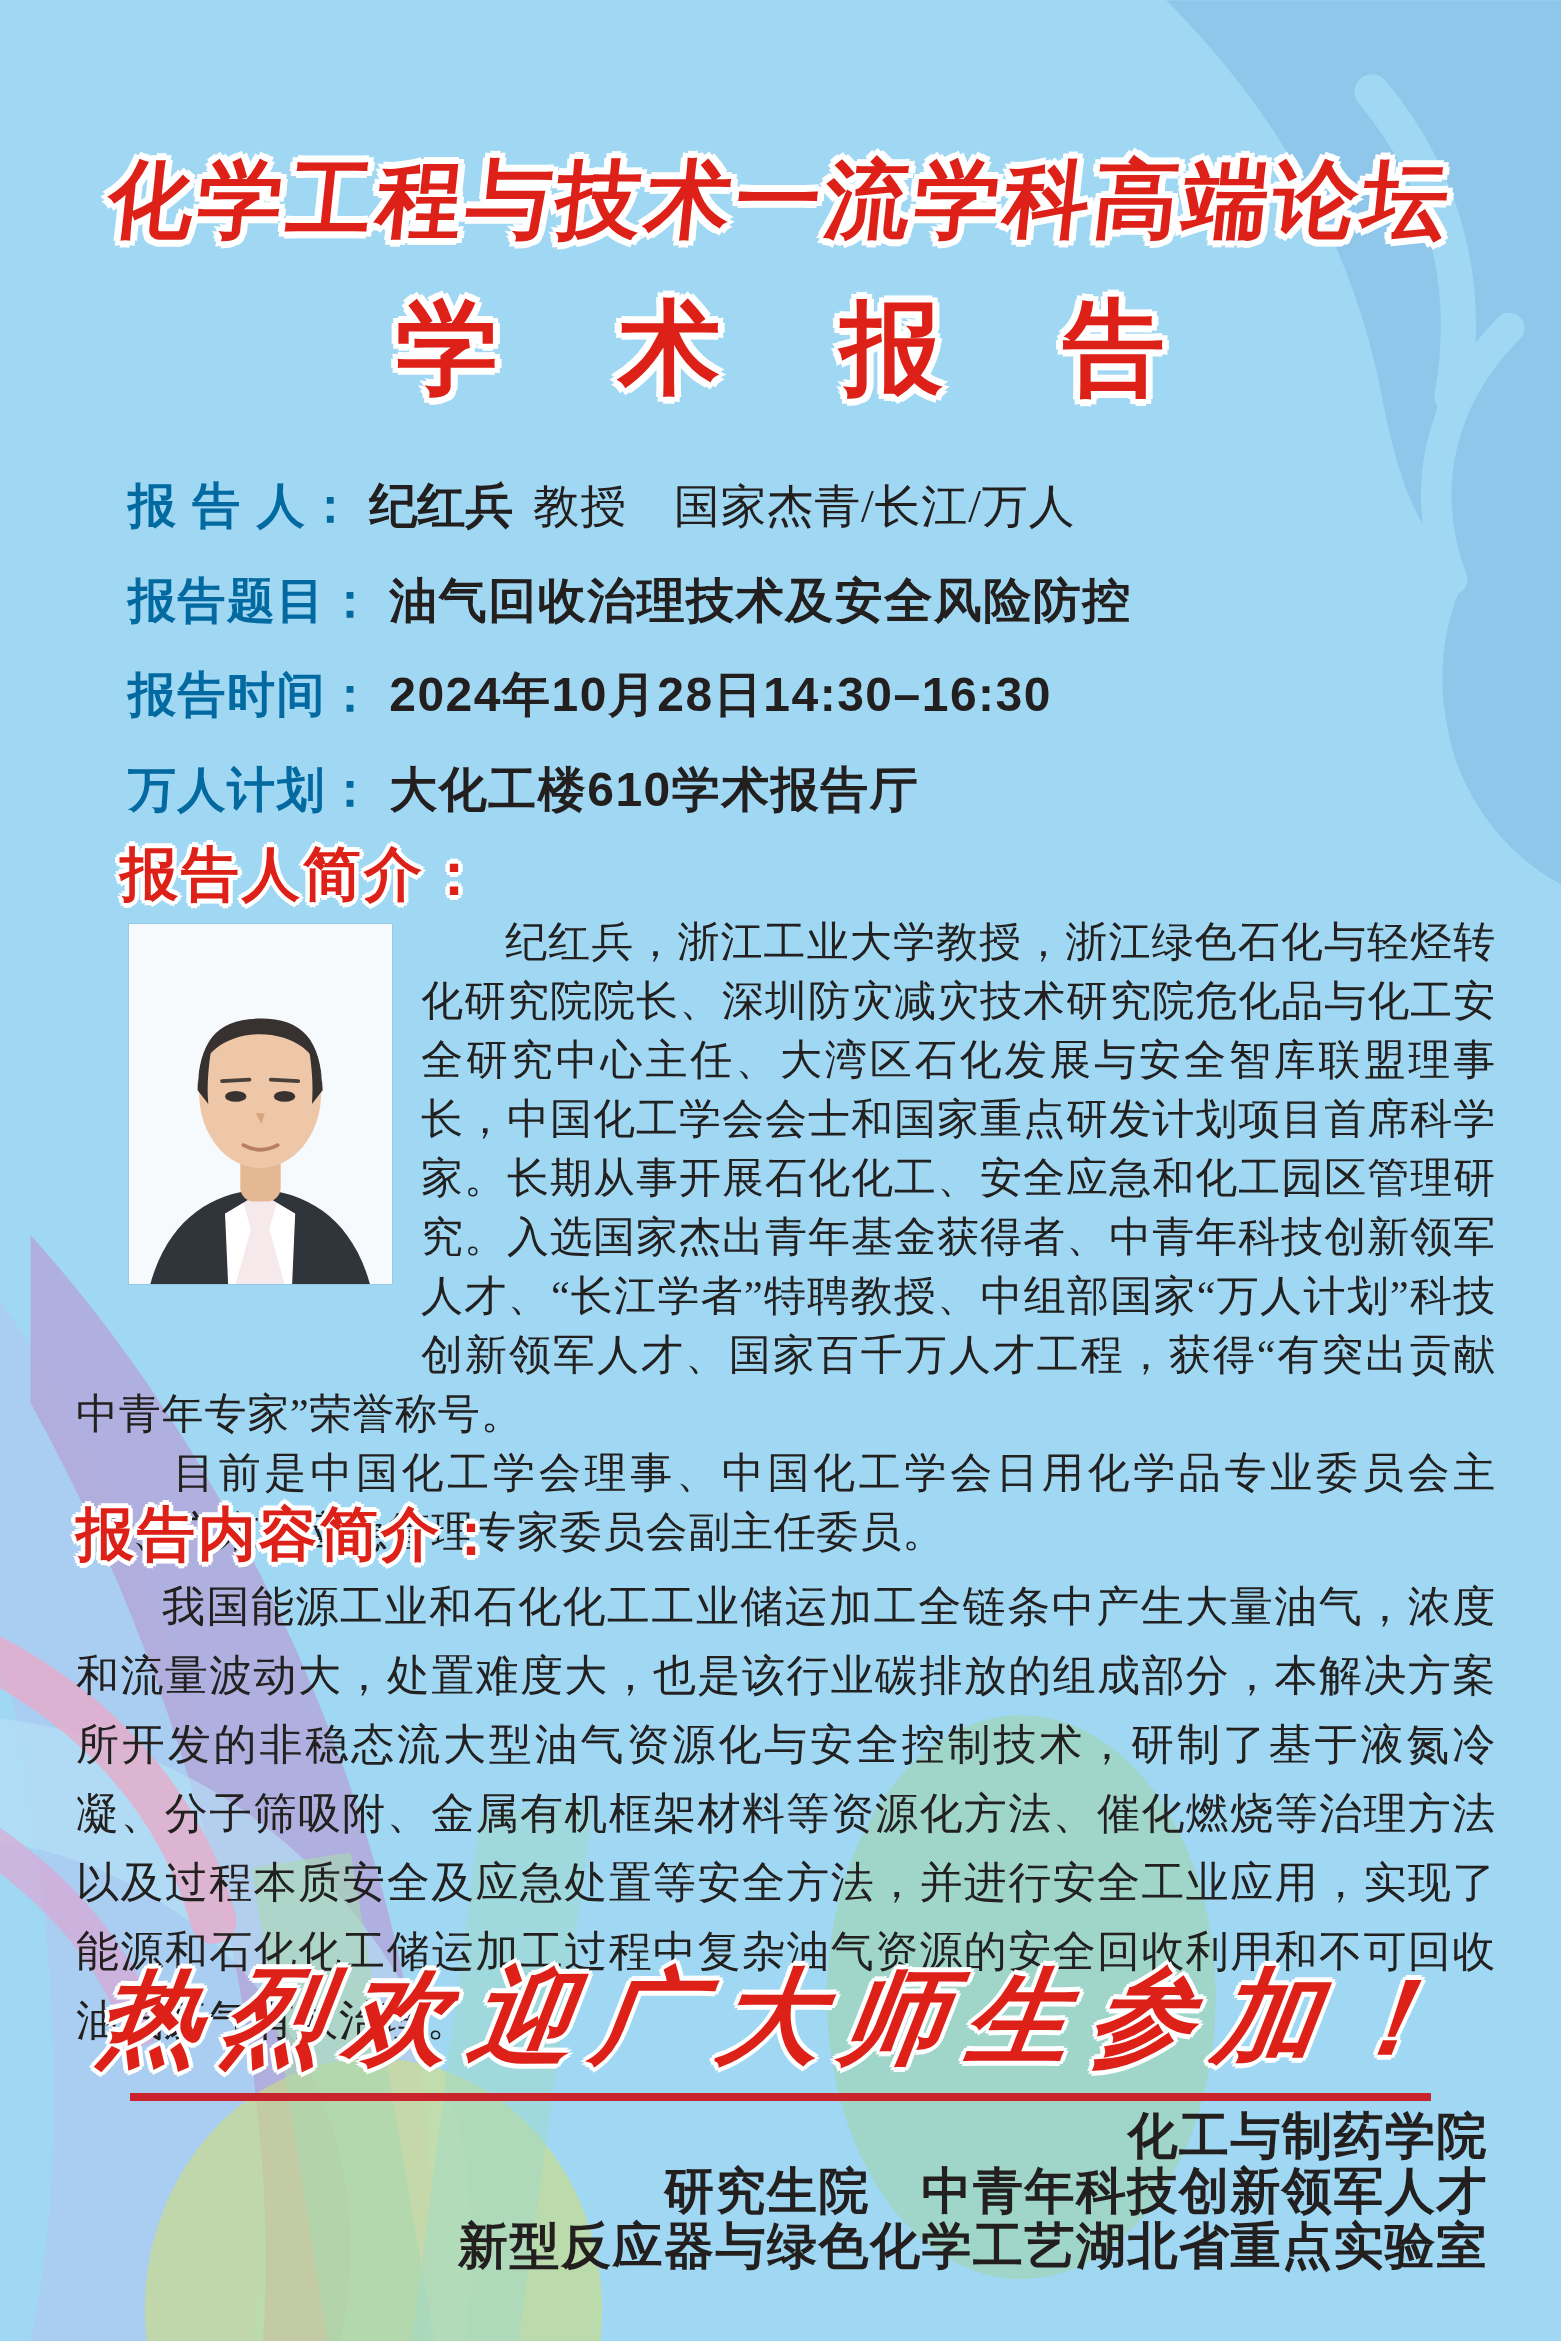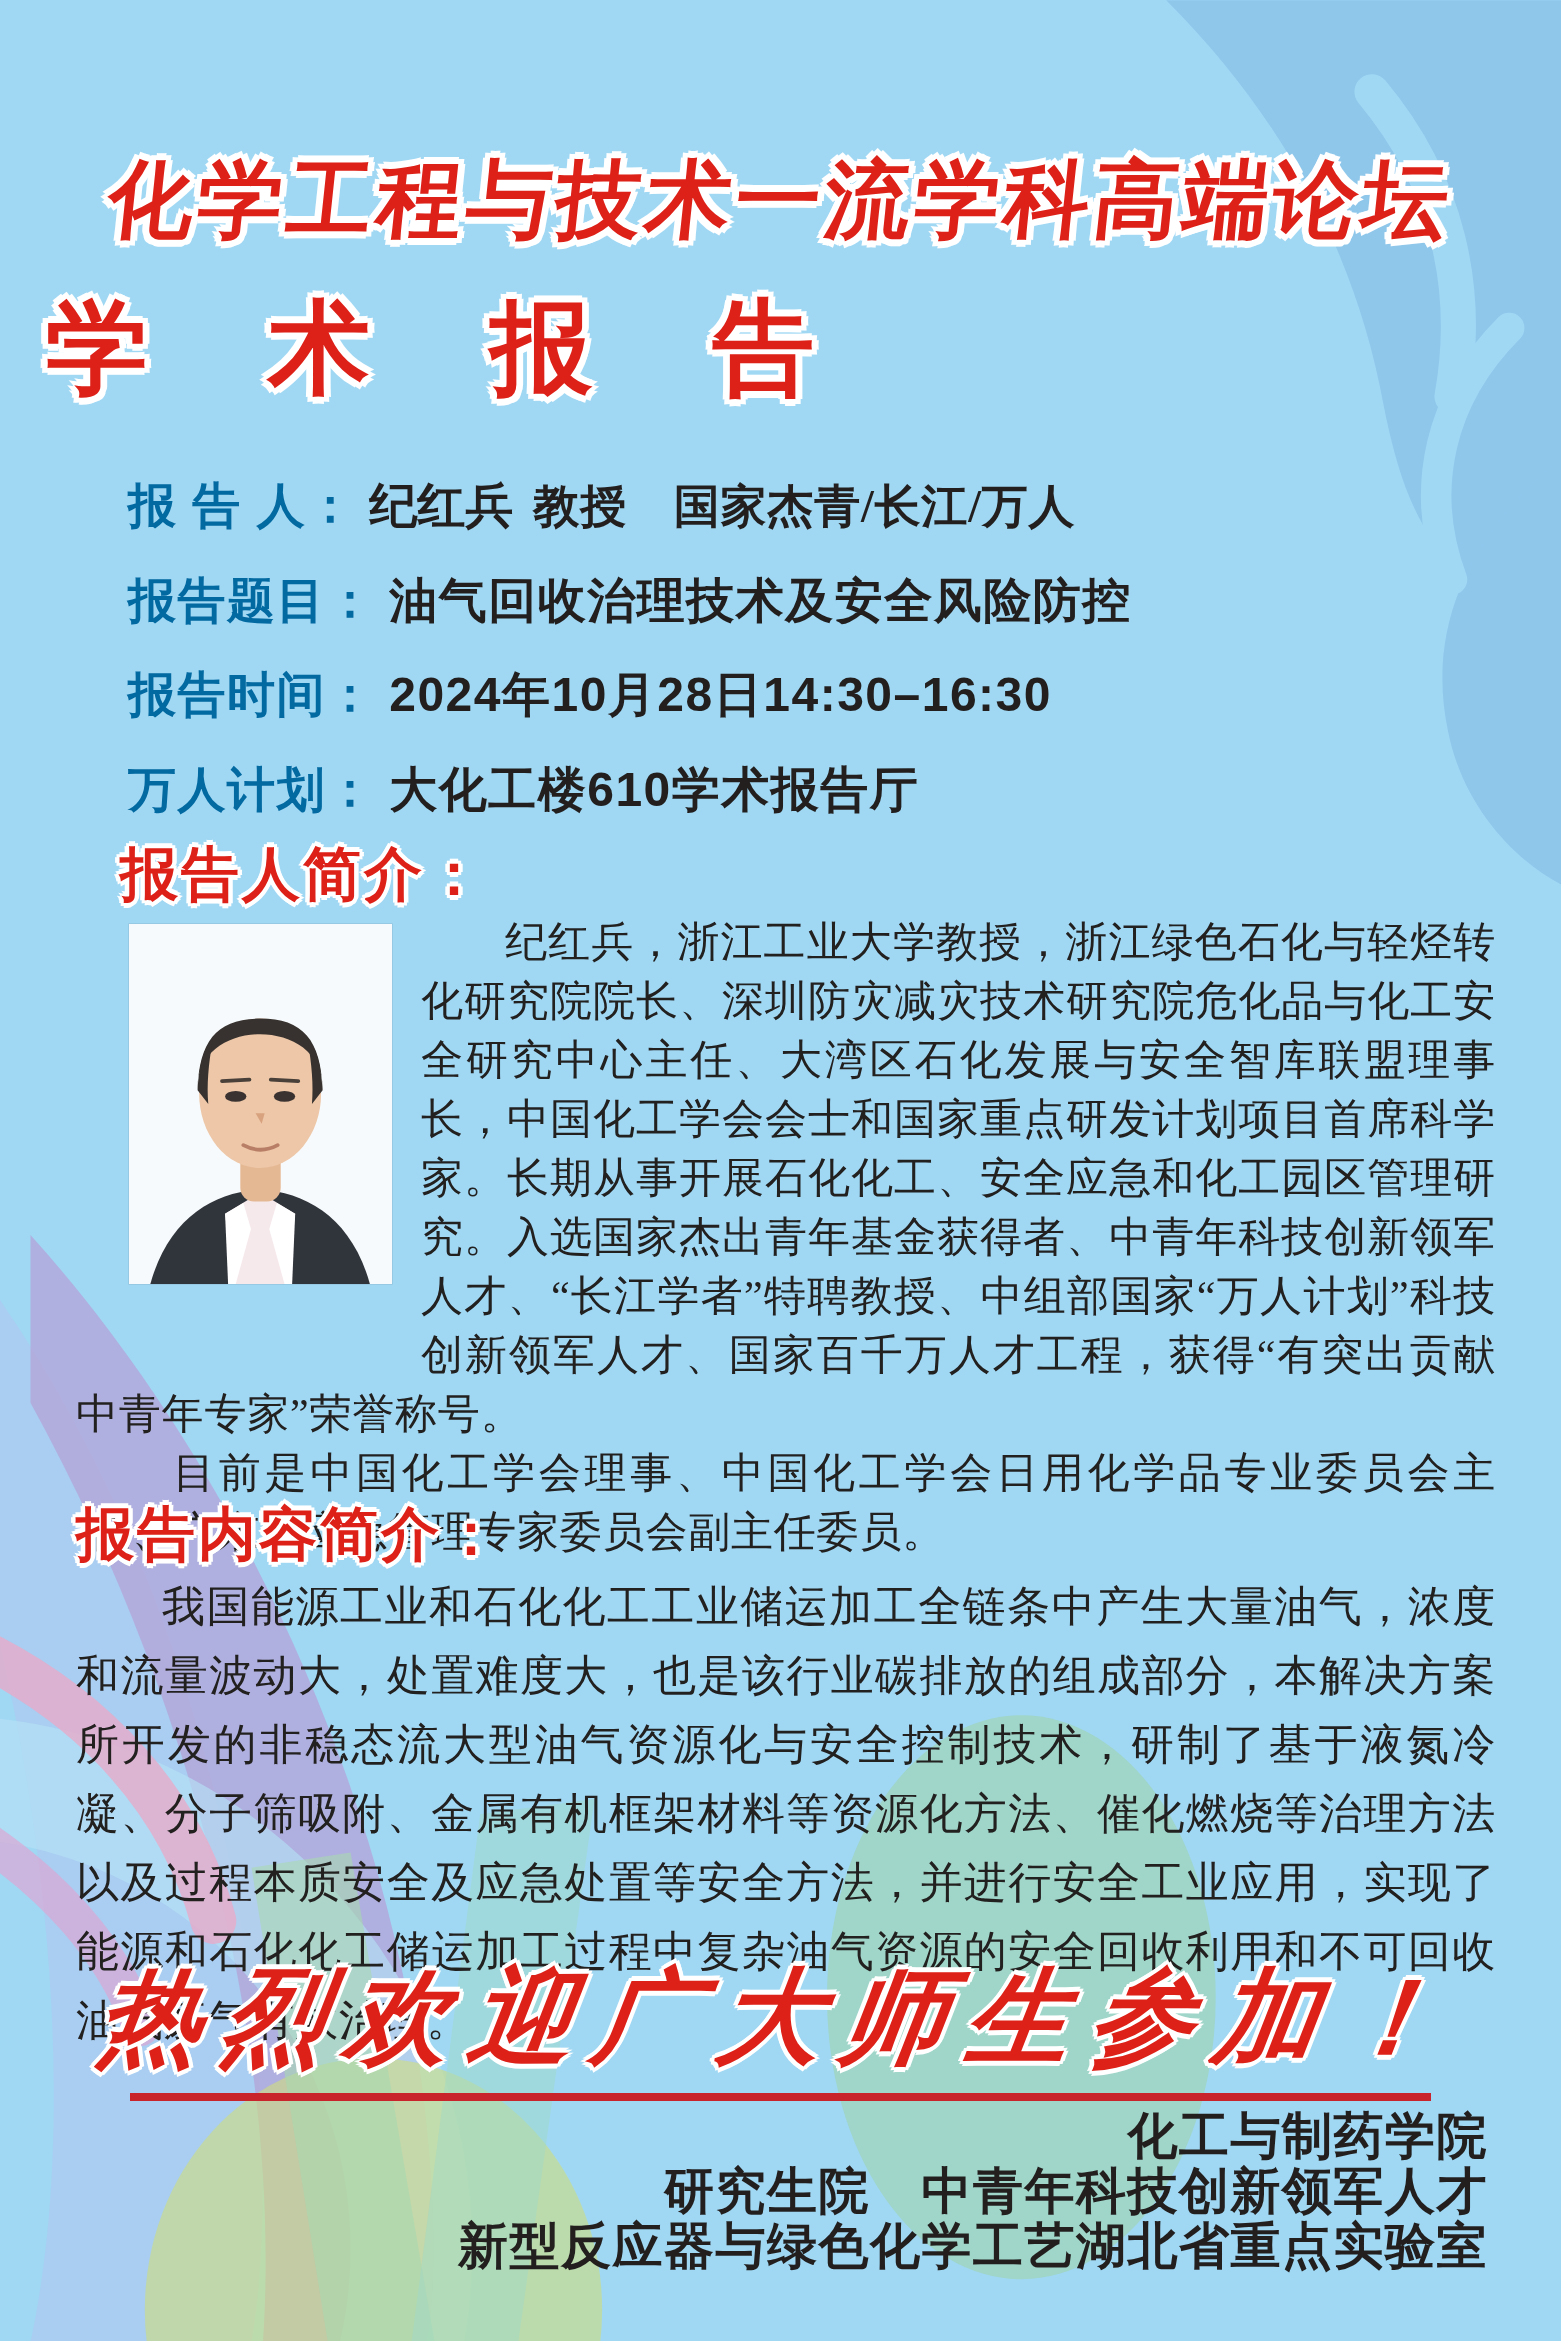--- a/index.html
+++ b/index.html
@@ -30,21 +30,21 @@
     text-align: center;
   }
 
   .forum-title{
     left:0;right:0;top:143px;text-align:center;
     font-size:85px;font-weight:900;letter-spacing:4.6px;
     transform:skewX(-6deg);
     white-space:nowrap;
   }
   .report-title{
-    left:0;right:0;top:281px;text-align:left;
+    left:0;right:0;top:281px;text-align:center;
     font-size:102px;font-weight:900;letter-spacing:0.45em;
     text-indent:0.45em;
     white-space:nowrap;
   }
 
   .info-row{
     left:128px;white-space:nowrap;
     color:#221f1e;
   }
   .info-label{
@@ -52,21 +52,21 @@
     letter-spacing:1.5px;
   }
   .info-value{
     font-size:48px;font-weight:700;color:#221f1e;margin-left:13.7px;
     letter-spacing:1.5px;
   }
   .info-value.medium{font-weight:600;}
   .speaker-name{font-size:48px;font-weight:800;color:#221f1e;margin-left:13.7px;text-align:right;}
   .speaker-title-suffix{
     font-family:"Liberation Serif", serif;
-    font-size:46px;font-weight:700;color:#221f1e;margin-left:20px;
+    font-size:46px;font-weight:400;color:#221f1e;margin-left:20px;
     letter-spacing:0.8px;
   }
 
   .section-heading{
     font-size:58px;font-weight:900;letter-spacing:3px;white-space:nowrap;
   }
 
   .bio-block{
     left:76px;width:1420px;top:913px;
     font-family:"Liberation Serif", serif;

